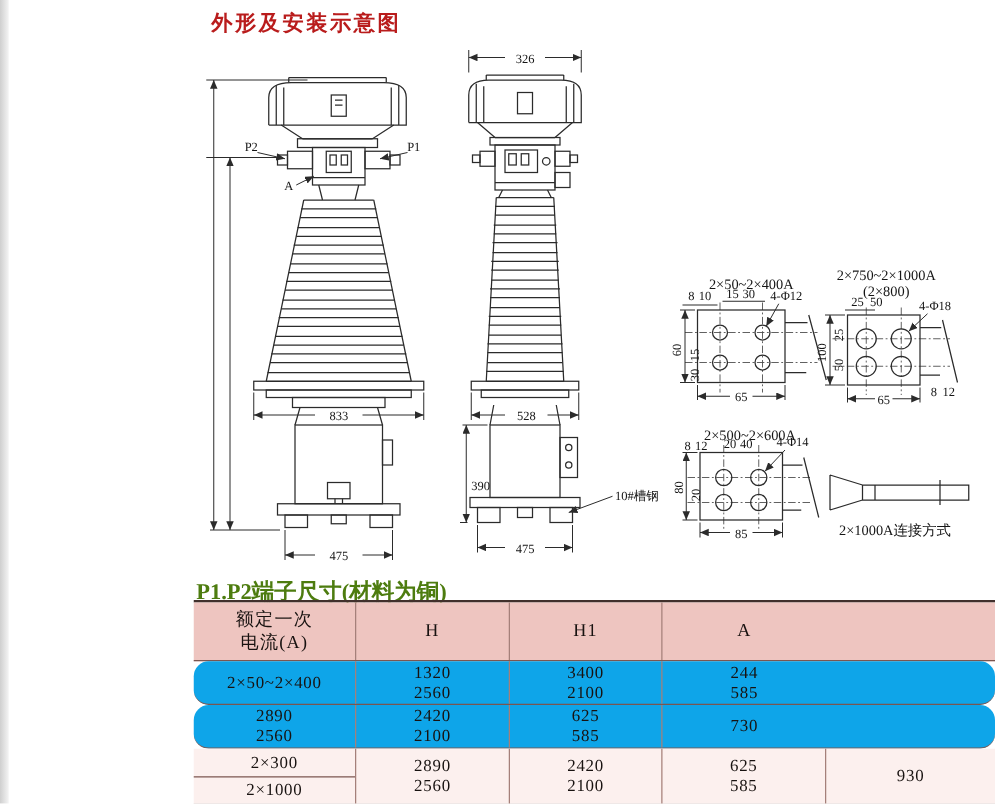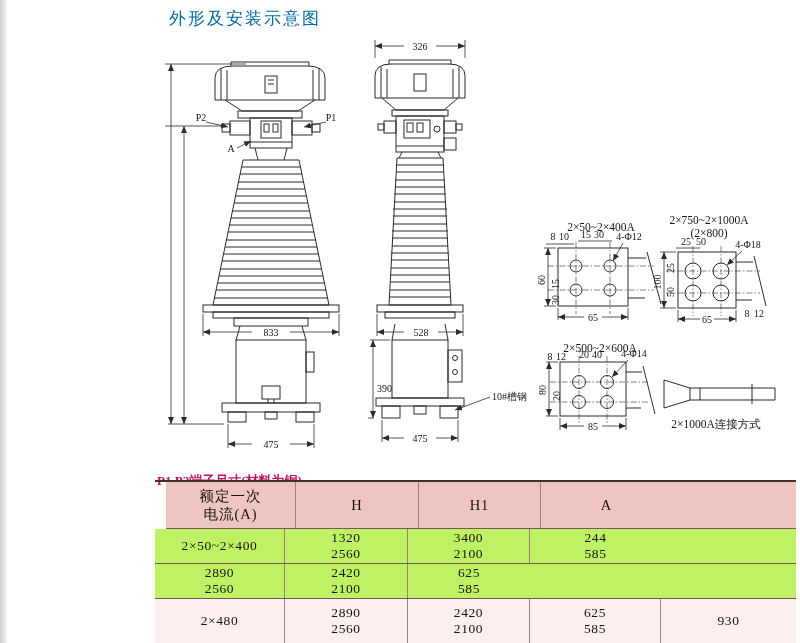--- a/index.html
+++ b/index.html
@@ -2,39 +2,39 @@
 <html><head>
 <meta charset="utf-8">
 <style>
   html,body { margin:0; padding:0; background:#ffffff; }
   #page { position:relative; width:800px; height:643px; background:#ffffff; overflow:hidden;
           font-family:"Liberation Serif", serif; }
   .scan-edge { position:absolute; left:0; top:0; width:7px; height:100%;
                background:linear-gradient(to right,#cfcfcf,#f4f4f4); }
 
   .page-title { position:absolute; left:169px; top:7px; font-family:"Liberation Sans",sans-serif;
-                font-size:17px; font-weight:normal; color:#0369a1; letter-spacing:2px; }
-  .note { position:absolute; left:157px; top:472px; font-size:13px; font-weight:bold; color:#be185d; }
+                font-size:17px; font-weight:bold; color:#b91c1c; letter-spacing:2px; }
+  .note { position:absolute; left:157px; top:461px; font-size:18px; font-weight:bold; color:#4d7c0f; }
 
   svg.dwg { position:absolute; left:0; top:0; }
   svg.dwg { stroke:#2b2b2b; fill:none; stroke-width:1; }
   svg text { fill:#151515; stroke:none; font-family:"Liberation Serif",serif; font-size:10px; text-anchor:middle; }
   svg text.tt { font-size:11.5px; }
   svg text.ts { text-anchor:start; }
   .dim  { stroke-width:0.8; }
   .dash { stroke-dasharray:6 2 1.5 2; stroke-width:0.7; stroke:#4a4a4a; }
   .arr  { fill:#2b2b2b; stroke:none; }
 
   .spec { position:absolute; left:155px; top:480px; width:641px; color:#181210;
           border-top:2px solid #41302c; border-bottom:2px solid #41302c; }
   .trow { display:grid; grid-template-columns:130px 123px 122px 131px 135px;
           border-bottom:1px solid #7b5650; }
   .trow:last-child { border-bottom:none; }
-  .thead { background:#eec5c0; height:46px;margin-left:11px; }
-  .tbody-row { background:#bef264; height:34px; }
+  .thead { background:#eec5c0; height:46px; }
+  .tbody-row { background:#0ea5e9; height:34px;border-radius:12px; }
   .tmerged { background:#fcf0ee; height:44px; }
   .cell { display:flex; flex-direction:column; align-items:center; justify-content:center;
           border-right:1px solid #a5807a; font-size:13.5px; letter-spacing:0.6px; line-height:16px; }
   .cell:last-child { border-right:none; }
   .thead .cell { font-size:14.5px; letter-spacing:1px; line-height:18px; }
   .c-split { padding:0; align-items:stretch; justify-content:stretch; }
   .half { flex:1; display:flex; align-items:center; justify-content:center; }
   .half-b { border-top:1px solid #7b5650; }
 </style>
 </head>
@@ -332,25 +332,27 @@
           <div>2560</div>
       </div>
       <div class="cell">
         <div>2420</div>
           <div>2100</div>
       </div>
       <div class="cell">
         <div>625</div>
           <div>585</div>
       </div>
+      <div class="cell">730</div>
     </div>
 
     <div class="trow tmerged">
       <div class="cell c-split">
-        <div class="half">2×480</div>
+        <div class="half">2×300</div>
+        <div class="half half-b">2×1000</div>
       </div>
       <div class="cell">
         <div>2890</div>
           <div>2560</div>
       </div>
       <div class="cell">
         <div>2420</div>
           <div>2100</div>
       </div>
       <div class="cell">

